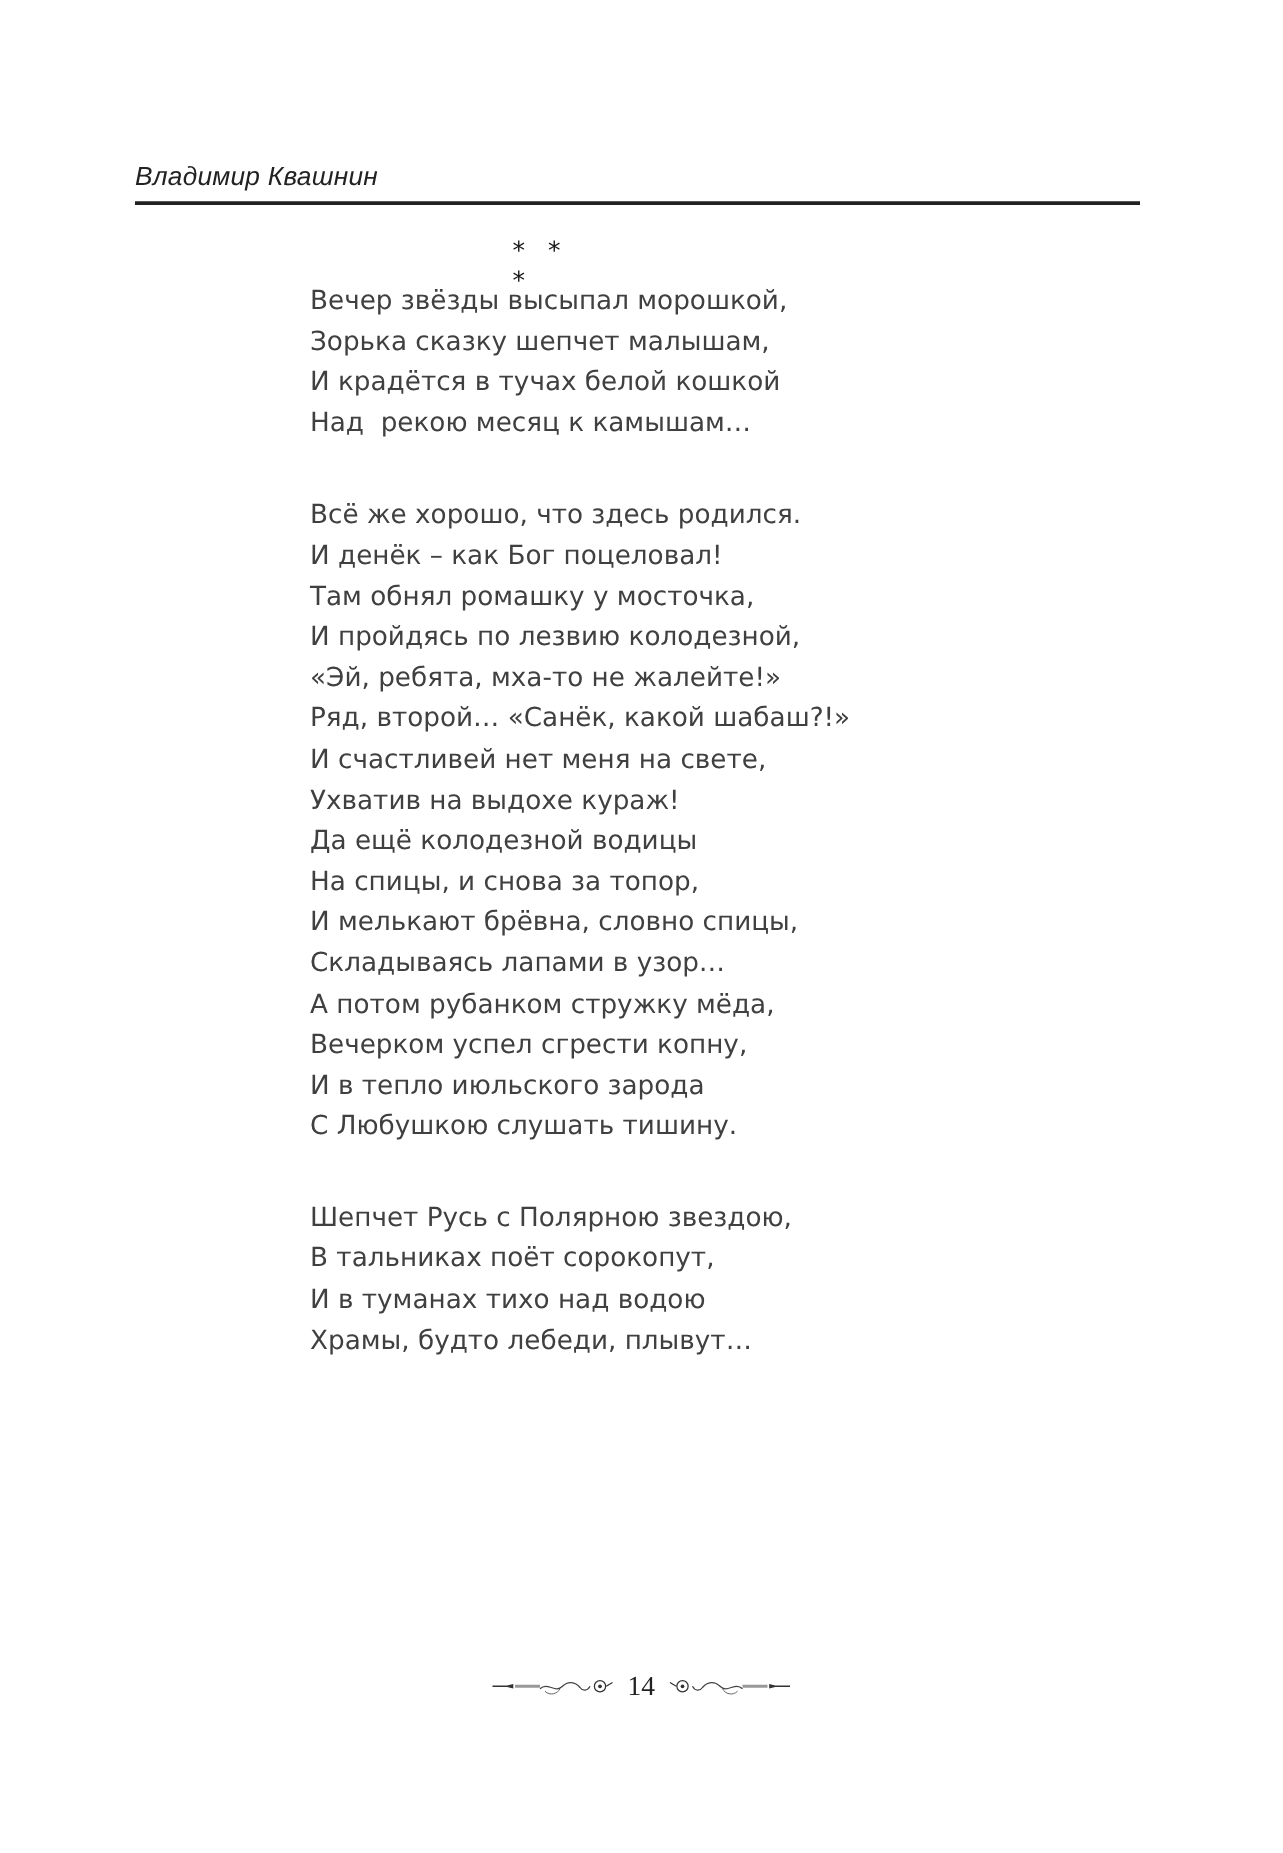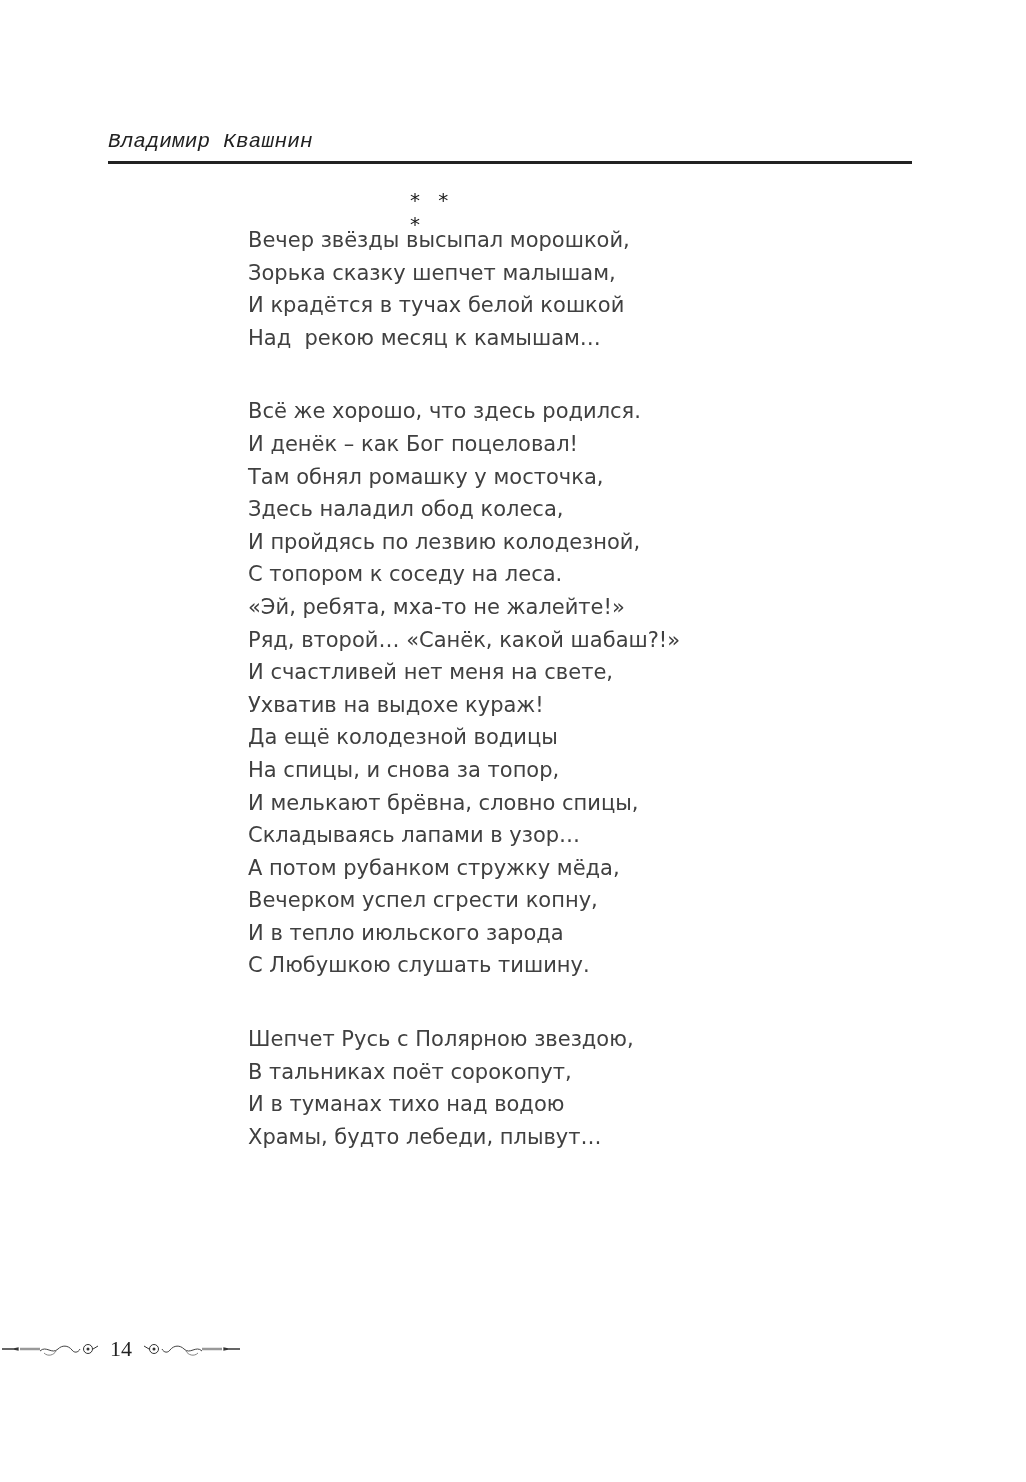--- a/index.html
+++ b/index.html
@@ -1,19 +1,19 @@
 <!DOCTYPE html>
 <html><head>
 <meta charset="utf-8">
 <style>
   html, body { margin: 0; padding: 0; background: #ffffff; }
   body { width: 1026px; height: 1482px; position: relative; overflow: hidden; color: #1a1a1a; }
   .header-author {
     position: absolute; left: 108px; top: 130px;
-    font-family: Liberation Mono, monospace;
+    font-family: Liberation Sans, sans-serif;
     font-style: italic; font-size: 21px; color: #222;
     letter-spacing: 0.2px;
   }
   .header-rule {
     position: absolute; left: 108px; top: 161px; width: 804px; height: 3px;
     background: #222;
   }
   .stars {
     position: absolute; left: 410px; top: 188px; width: 60px;
     font-family: "DejaVu Sans", sans-serif; font-size: 20px; letter-spacing: 6px;
@@ -21,21 +21,21 @@
   .poem {
     position: absolute; left: 248px; top: 224px;
     font-family: "DejaVu Sans", "Liberation Sans", sans-serif;
     font-size: 21px; line-height: 32.6px; color: #404040;
   }
   .stanza { margin: 0; }
   .stanza + .stanza { margin-top: 41px; }
   .line { display: block; white-space: pre; }
   .footer {
     position: absolute; left: 0; top: 1336px; width: 1026px;
-    display: flex; align-items: center; gap: 8px;
+    display: flex; justify-content: center; align-items: center; gap: 8px;
   }
   .page-num {
     font-family: "Liberation Serif", "DejaVu Serif", serif;
     font-size: 22px; color: #222; padding: 0 2px;
   }
   .orn { width: 100px; height: 20px; display: block; }
 </style>
 </head>
 <body>
 
@@ -49,23 +49,21 @@
     <div class="stanza">
       <span class="line">Вечер звёзды высыпал морошкой,</span>
       <span class="line">Зорька сказку шепчет малышам,</span>
       <span class="line">И крадётся в тучах белой кошкой</span>
       <span class="line">Над  рекою месяц к камышам…</span>
     </div>
     <div class="stanza">
       <span class="line">Всё же хорошо, что здесь родился.</span>
       <span class="line">И денёк – как Бог поцеловал!</span>
       <span class="line">Там обнял ромашку у мосточка,</span>
-      <span class="line">Здесь наладил обод колеса,</span>
       <span class="line">И пройдясь по лезвию колодезной,</span>
-      <span class="line">С топором к соседу на леса.</span>
       <span class="line">«Эй, ребята, мха-то не жалейте!»</span>
       <span class="line">Ряд, второй… «Санёк, какой шабаш?!»</span>
       <span class="line">И счастливей нет меня на свете,</span>
       <span class="line">Ухватив на выдохе кураж!</span>
       <span class="line">Да ещё колодезной водицы</span>
       <span class="line">На спицы, и снова за топор,</span>
       <span class="line">И мелькают брёвна, словно спицы,</span>
       <span class="line">Складываясь лапами в узор…</span>
       <span class="line">А потом рубанком стружку мёда,</span>
       <span class="line">Вечерком успел сгрести копну,</span>

